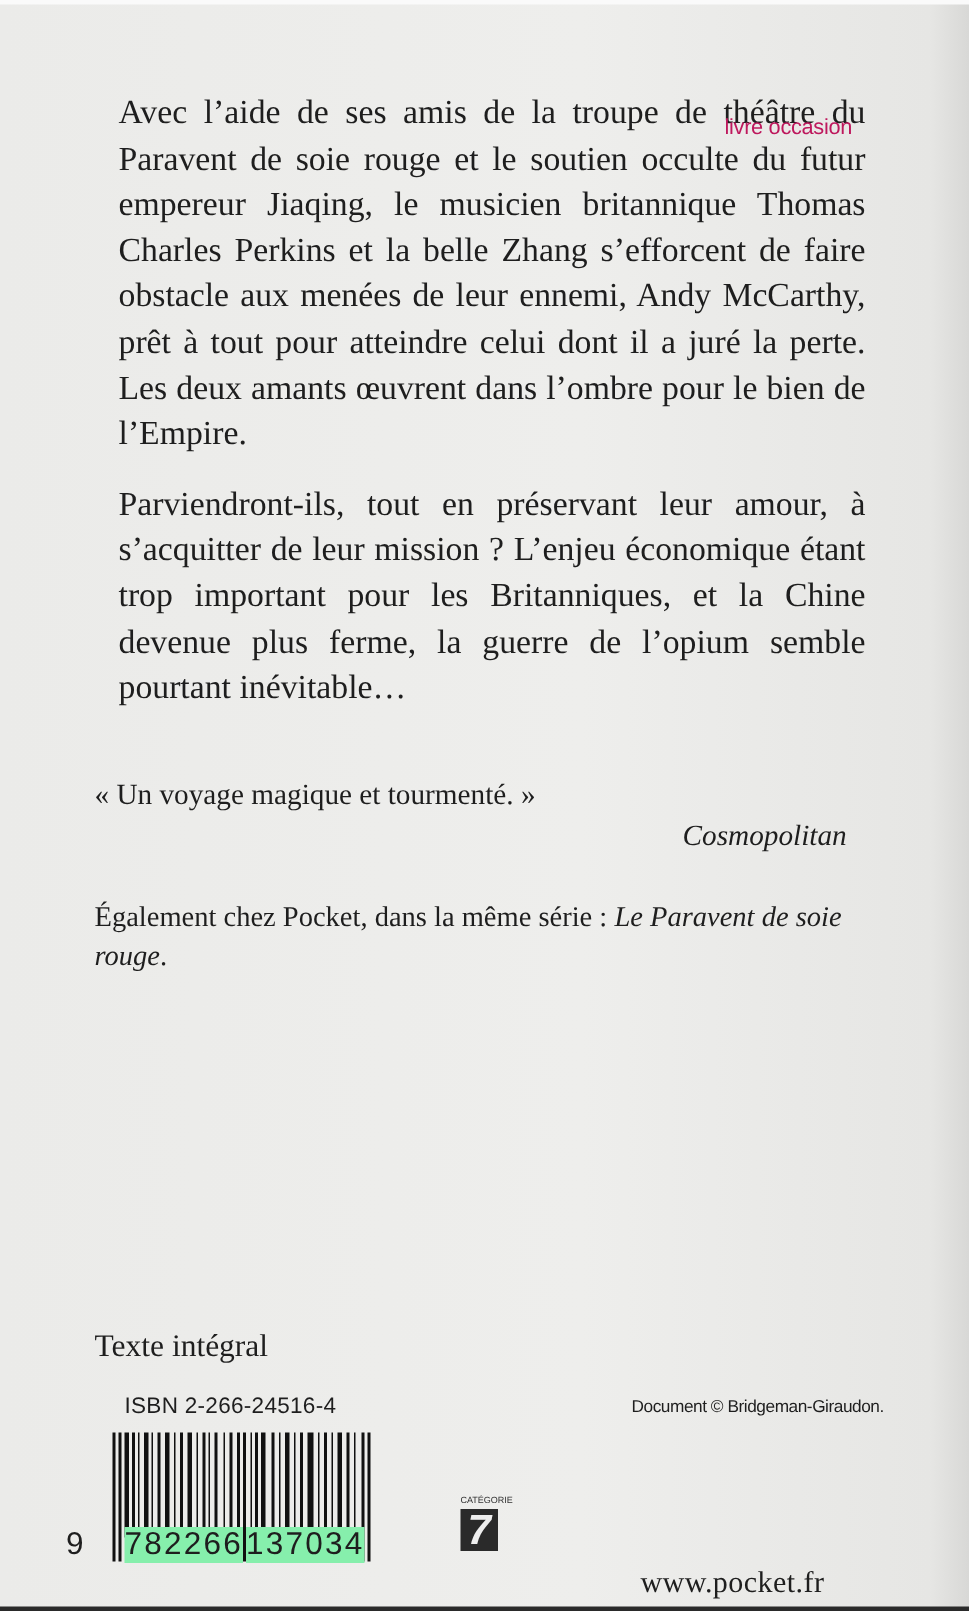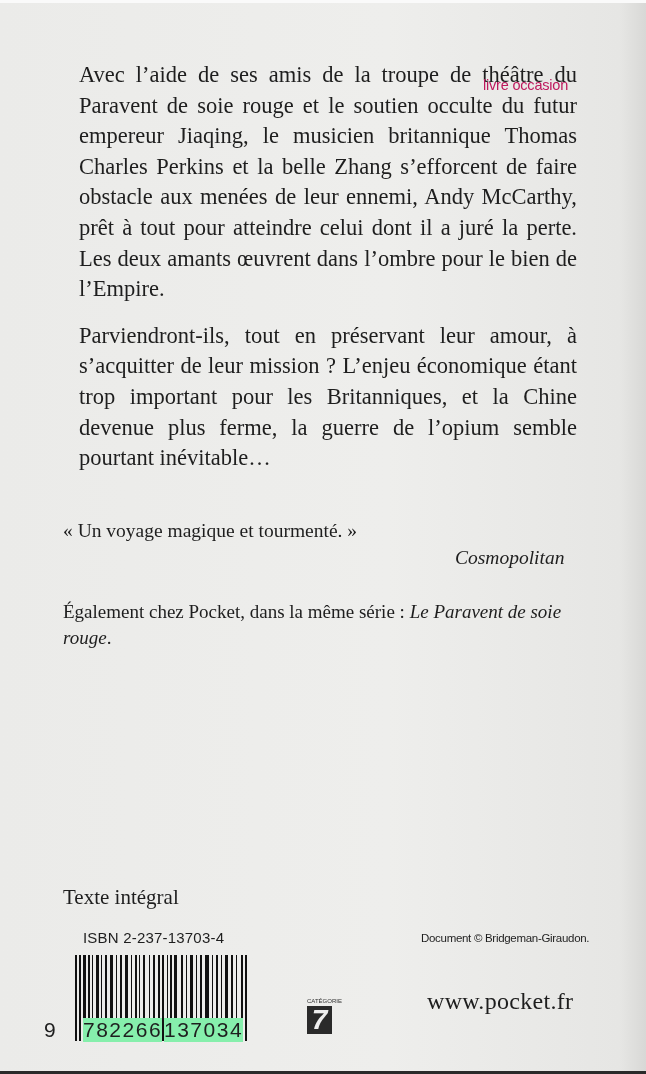--- a/index.html
+++ b/index.html
@@ -64,21 +64,21 @@
     }
     .cat-label {
       font-family: "Liberation Sans", "DejaVu Sans", sans-serif; font-size: 6px; color: #333; text-align: center; display: block;
     }
     .cat-box {
       width: 25px; height: 28px; background: #2a2a2a; color: #eee; margin-top: 2px;
       font-family: "Liberation Sans", "DejaVu Sans", sans-serif; font-size: 28px; font-weight: bold;
       text-align: center; line-height: 28px; font-style: italic;
     }
     .site {
-      position: absolute; left: 427px; top: 988px; font-size: 24px; letter-spacing: 0.3px;
+      position: absolute; left: 427px; top: 1044px; font-size: 20px; letter-spacing: 0.3px;
     }
   </style>
 </head>
 <body>
 
 <div class="cover"></div>
 <div class="edge-top"></div>
 <div class="edge-bottom"></div>
 
 <div class="blurb">
@@ -90,21 +90,21 @@
 
 <div class="quote">« Un voyage magique et tourmenté. »</div>
 <div class="quote-source">Cosmopolitan</div>
 
 <div class="also">
   <span>Également chez Pocket, dans la même série : </span><em>Le Paravent de soie rouge</em><span>.</span>
 </div>
 
 <div class="texte">Texte intégral</div>
 
-<div class="isbn">ISBN 2-237-13703-4</div>
+<div class="isbn">ISBN 2-266-24516-4</div>
 <div class="credit">Document © Bridgeman-Giraudon.</div>
 
 <div class="barcode">
   <div class="bars">
     <div class="bar" style="left:2px;width:2px;height:86px"></div>
     <div class="bar" style="left:6px;width:2px;height:86px"></div>
     <div class="bar" style="left:10px;width:3px;height:70px"></div>
     <div class="bar" style="left:15px;width:2px;height:70px"></div>
     <div class="bar" style="left:19px;width:1px;height:70px"></div>
     <div class="bar" style="left:23px;width:3px;height:70px"></div>

